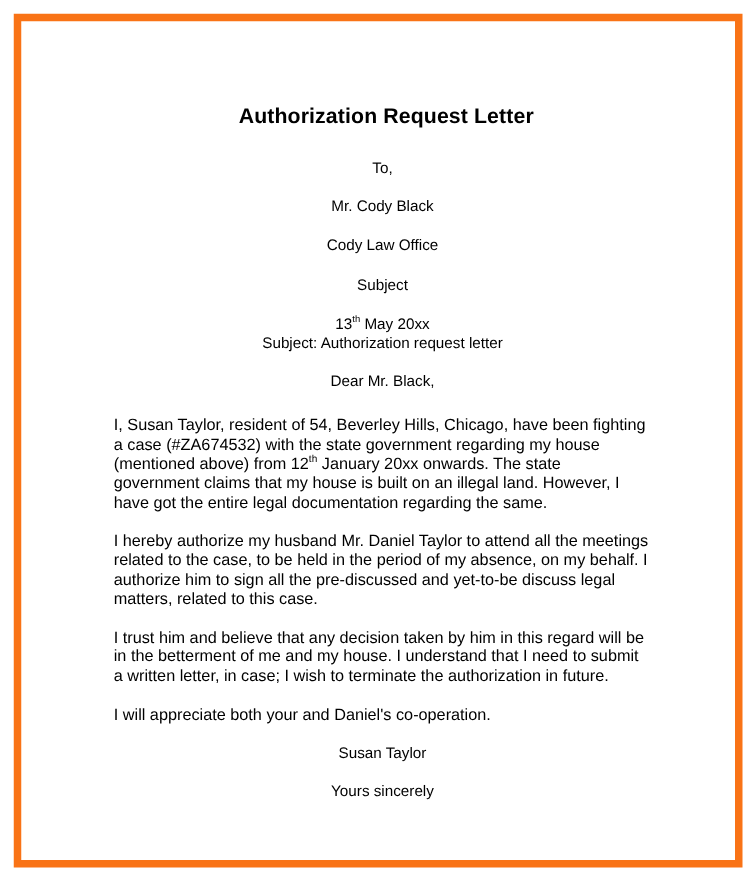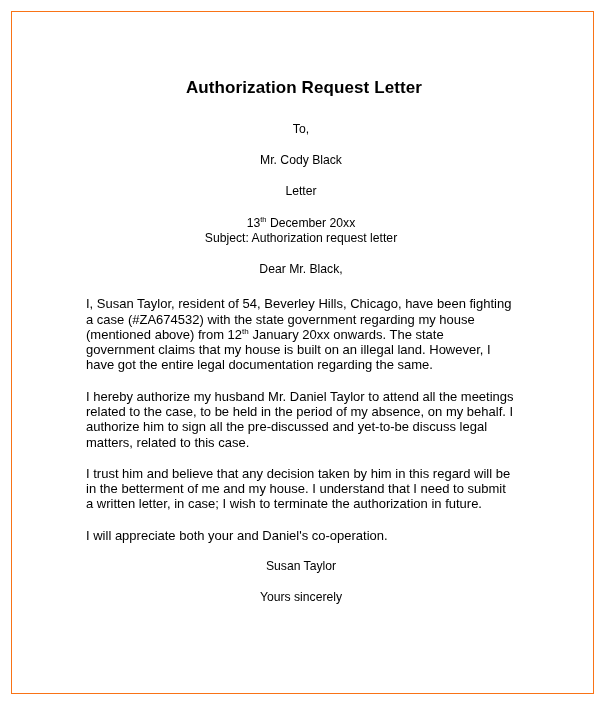--- a/index.html
+++ b/index.html
@@ -14,21 +14,21 @@
     color: #000000;
     overflow: hidden;
   }
 
   .page-frame {
     position: absolute;
     left: 11px;
     top: 11px;
     width: 583px;
     height: 683px;
-    border: 1px solid #f97316;
+    border: 6px solid #f97316;
     background: #ffffff;
     box-sizing: border-box;
   }
 
   .letter-body {
     position: absolute;
     left: 74px;
     top: 66px;
     width: 430px;
   }
@@ -81,27 +81,30 @@
     <h1 class="letter-title">Authorization Request Letter</h1>
 
     <div class="block">
       <span class="line">To,</span>
     </div>
 
     <div class="block">
       <span class="line">Mr. Cody Black</span>
     </div>
 
-
     <div class="block">
-      <span class="line">Letter</span>
+      <span class="line">Cody Law Office</span>
     </div>
 
     <div class="block">
-      <span class="line"><span>13</span><sup>th</sup><span> December 20xx</span></span>
+      <span class="line">Subject</span>
+    </div>
+
+    <div class="block">
+      <span class="line"><span>13</span><sup>th</sup><span> May 20xx</span></span>
       <span class="line">Subject: Authorization request letter</span>
     </div>
 
     <div class="block salutation">
       <span class="line">Dear Mr. Black,</span>
     </div>
 
     <p class="para"><span>I, Susan Taylor, resident of 54, Beverley Hills, Chicago, have been fighting a case (#ZA674532) with the state government regarding my house (mentioned above) from 12</span><sup>th</sup><span> January 20xx onwards. The state government claims that my house is built on an illegal land. However, I have got the entire legal documentation regarding the same.</span></p>
 
     <p class="para">I hereby authorize my husband Mr. Daniel Taylor to attend all the meetings related to the case, to be held in the period of my absence, on my behalf. I authorize him to sign all the pre-discussed and yet-to-be discuss legal matters, related to this case.</p>

